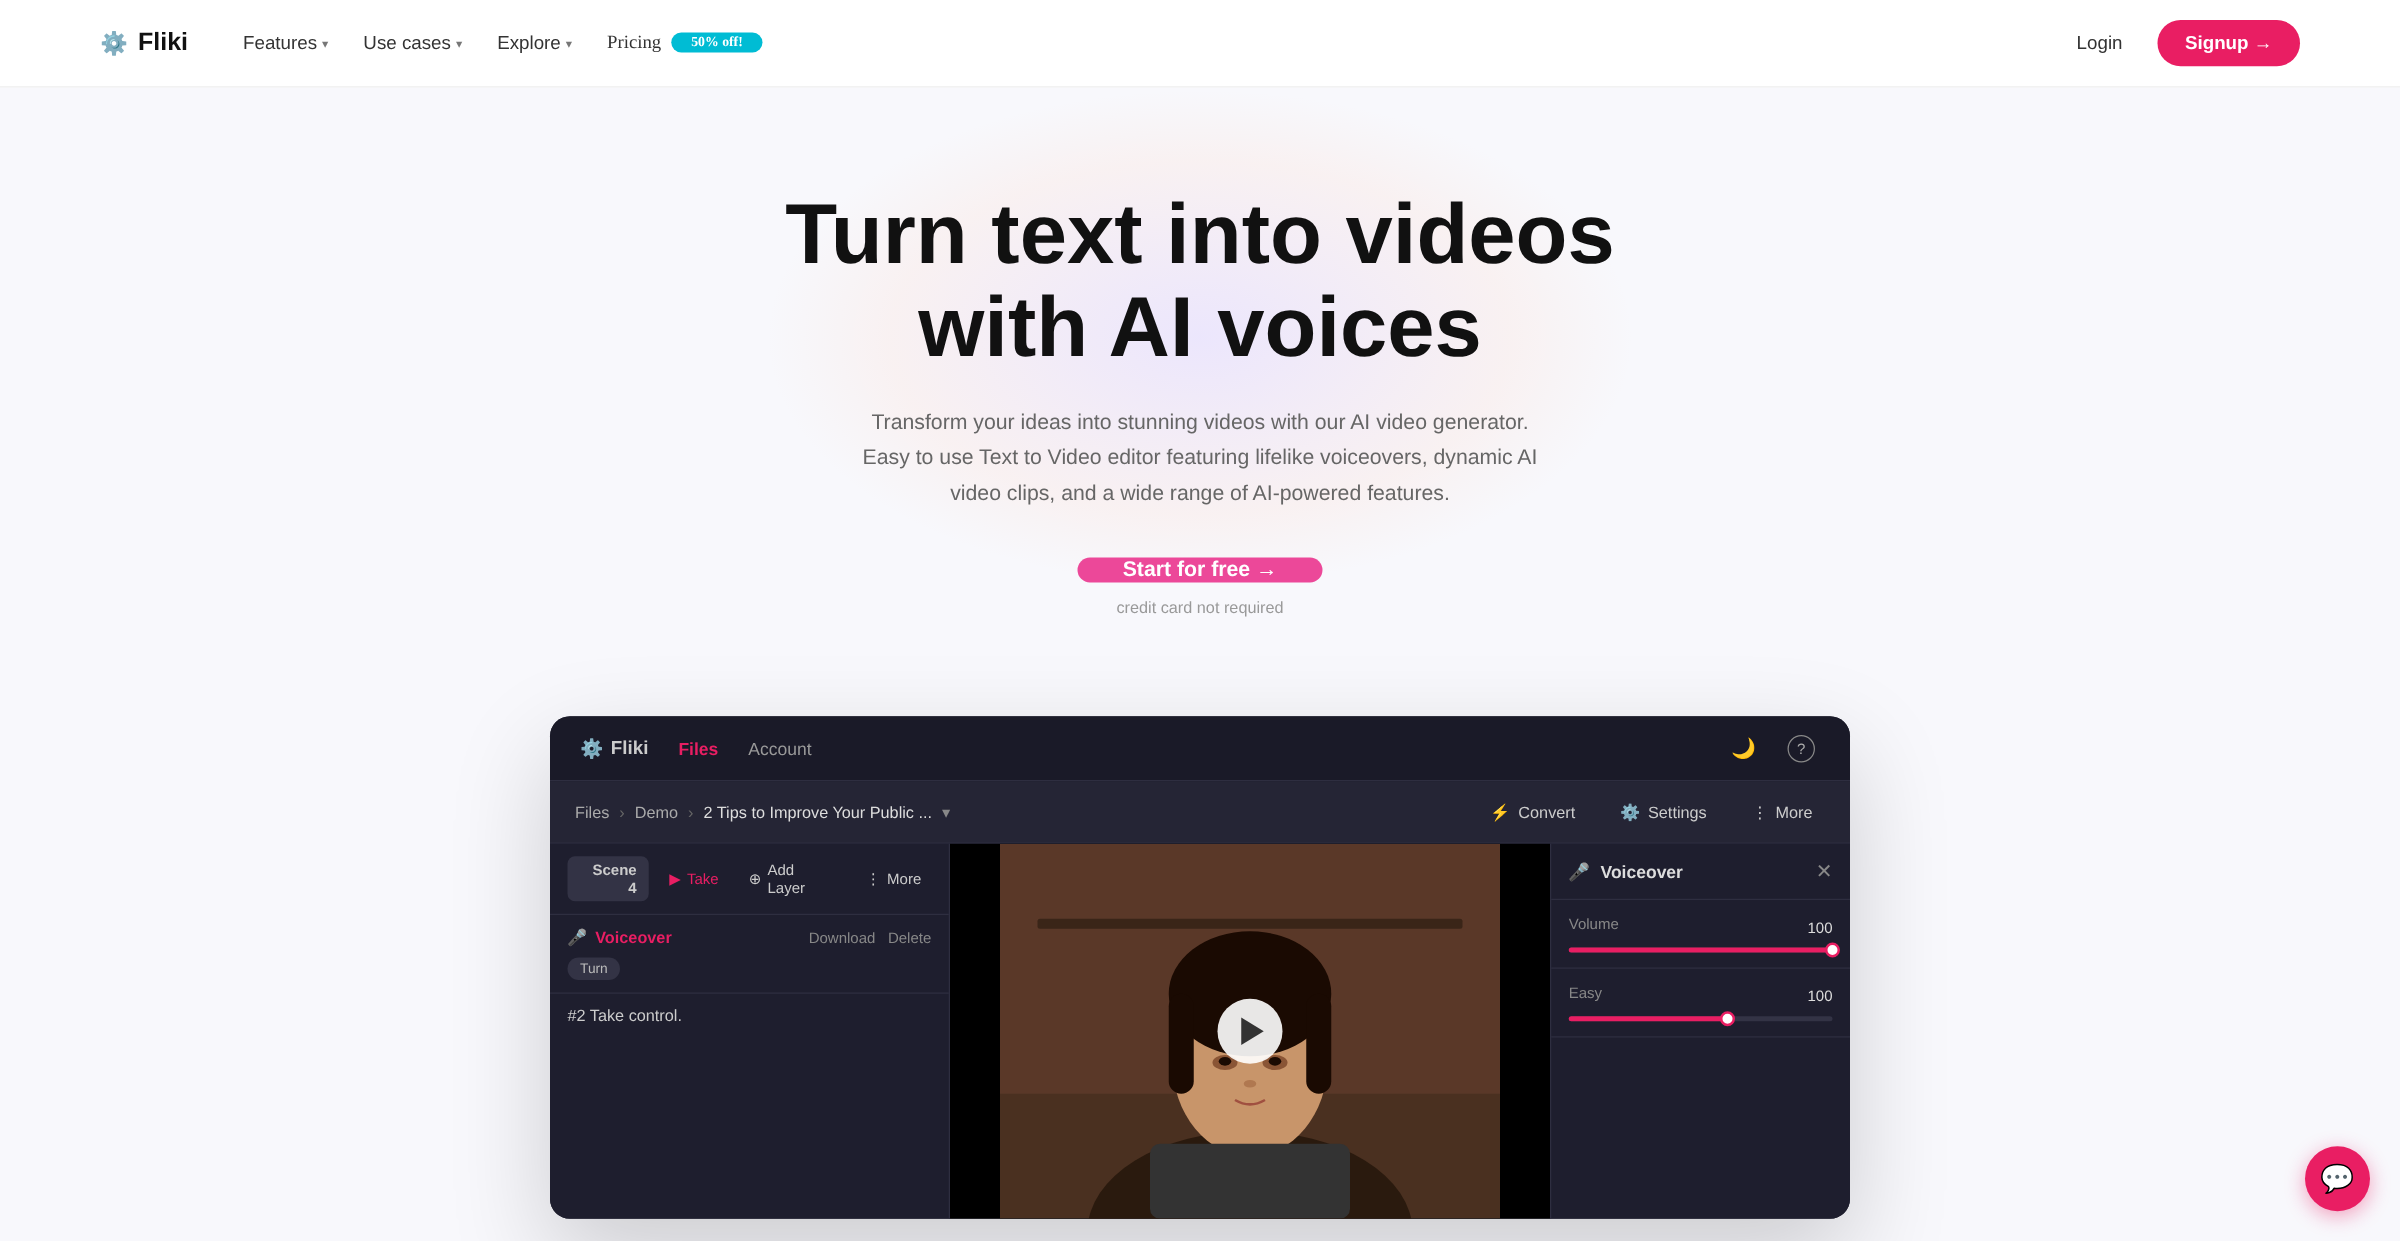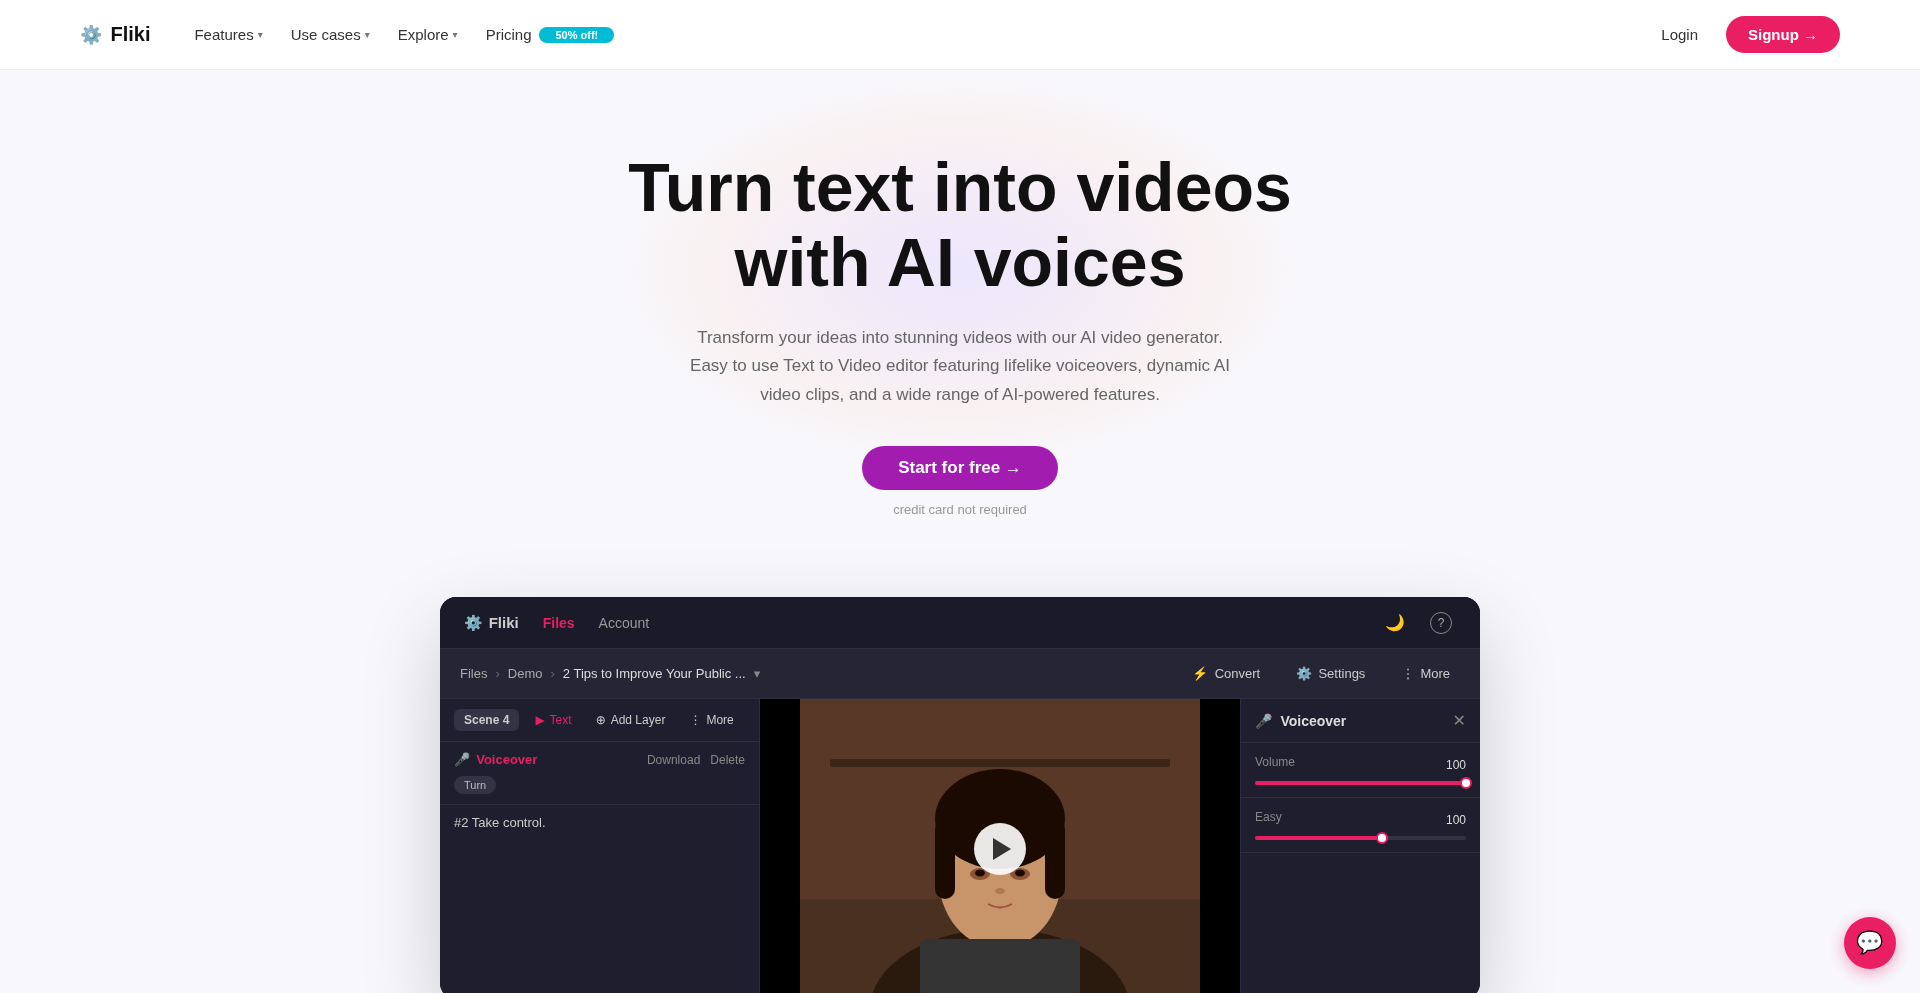--- a/index.html
+++ b/index.html
@@ -6,32 +6,32 @@
     body { font-family: -apple-system, BlinkMacSystemFont, 'Segoe UI', sans-serif; background: #f8f8fc; min-height: 993px; overflow-x: hidden; }
 
     
     nav { display: flex; align-items: center; justify-content: space-between; padding: 0 80px; height: 70px; background: #fff; border-bottom: 1px solid #eee; position: relative; z-index: 10; }
     .nav-left { display: flex; align-items: center; gap: 32px; }
     .logo { display: flex; align-items: center; gap: 8px; font-weight: 700; font-size: 20px; color: #111; cursor: pointer; }
     .logo-icon { font-size: 18px; }
     .nav-links { display: flex; align-items: center; gap: 4px; }
     .nav-link { display: flex; align-items: center; gap: 4px; padding: 8px 12px; font-size: 15px; color: #333; cursor: pointer; border-radius: 6px; }
     .nav-link .chevron { font-size: 10px; color: #777; }
-    .pricing-badge { display: flex; align-items: center; gap: 8px; }
+    .pricing-badge { display: flex; align-items: flex-start; gap: 8px; font-family: Liberation Serif, serif; }
     .badge-50 { background: #00bcd4; color: #fff; font-size: 11px; font-weight: 700; padding: 2px 16px; border-radius: 20px; }
     .nav-right { display: flex; align-items: center; gap: 16px; }
     .login-btn { font-size: 15px; color: #333; cursor: pointer; padding: 8px 12px; }
     .signup-btn { display: flex; align-items: center; gap: 6px; background: #e91e63; color: #fff; font-size: 15px; font-weight: 600; padding: 10px 22px; border-radius: 25px; cursor: pointer; border: none; }
 
     
     .hero { text-align: center; padding: 80px 20px 40px; position: relative; }
     .hero-bg { position: absolute; top: 0; left: 50%; transform: translateX(-50%); width: 700px; height: 400px; background: radial-gradient(ellipse at center, rgba(180,150,255,0.18) 0%, rgba(255,180,150,0.1) 50%, transparent 70%); pointer-events: none; }
     .hero h1 { font-size: 68px; font-weight: 800; color: #111; line-height: 1.1; margin-bottom: 24px; position: relative; }
     .hero-sub { font-size: 17px; color: #666; line-height: 1.7; max-width: 560px; margin: 0 auto 36px; position: relative; }
-    .start-btn { display: inline-flex; align-items: center; gap: 8px; background: #a21caf; color: #fff; font-size: 17px; font-weight: 600; padding: 12px 36px; border-radius: 40px; cursor: pointer; border: none; position: relative; }
+    .start-btn { display: inline-flex; align-items: center; gap: 8px; background: #ec4899; color: #fff; font-size: 17px; font-weight: 600; padding: 0 36px; border-radius: 40px; cursor: pointer; border: none; position: relative; }
     .hero-note { font-size: 13px; color: #999; margin-top: 12px; }
 
     
     .app-preview { max-width: 1040px; margin: 40px auto 0; border-radius: 16px; overflow: hidden; box-shadow: 0 30px 80px rgba(0,0,0,0.18); background: #1e1e2e; }
 
     
     .app-navbar { display: flex; align-items: center; justify-content: space-between; padding: 0 24px; height: 52px; background: #1a1a28; border-bottom: 1px solid #2e2e40; }
     .app-nav-left { display: flex; align-items: center; gap: 24px; }
     .app-logo { display: flex; align-items: center; gap: 6px; font-size: 15px; color: #ccc; font-weight: 600; }
     .app-nav-link { font-size: 14px; color: #e91e63; font-weight: 600; cursor: pointer; }
@@ -180,21 +180,21 @@
     </div>
   </div>
 
   <div class="editor-area">
 
     <div class="left-panel">
       <div class="scene-toolbar">
         <span class="scene-label">Scene 4</span>
         <div class="scene-btn scene-btn-pink">
           <span>▶</span>
-          <span>Text</span>
+          <span>Take</span>
         </div>
         <div class="scene-btn">
           <span>⊕</span>
           <span>Add Layer</span>
         </div>
         <div class="scene-btn">
           <span>⋮</span>
           <span>More</span>
         </div>
       </div>

